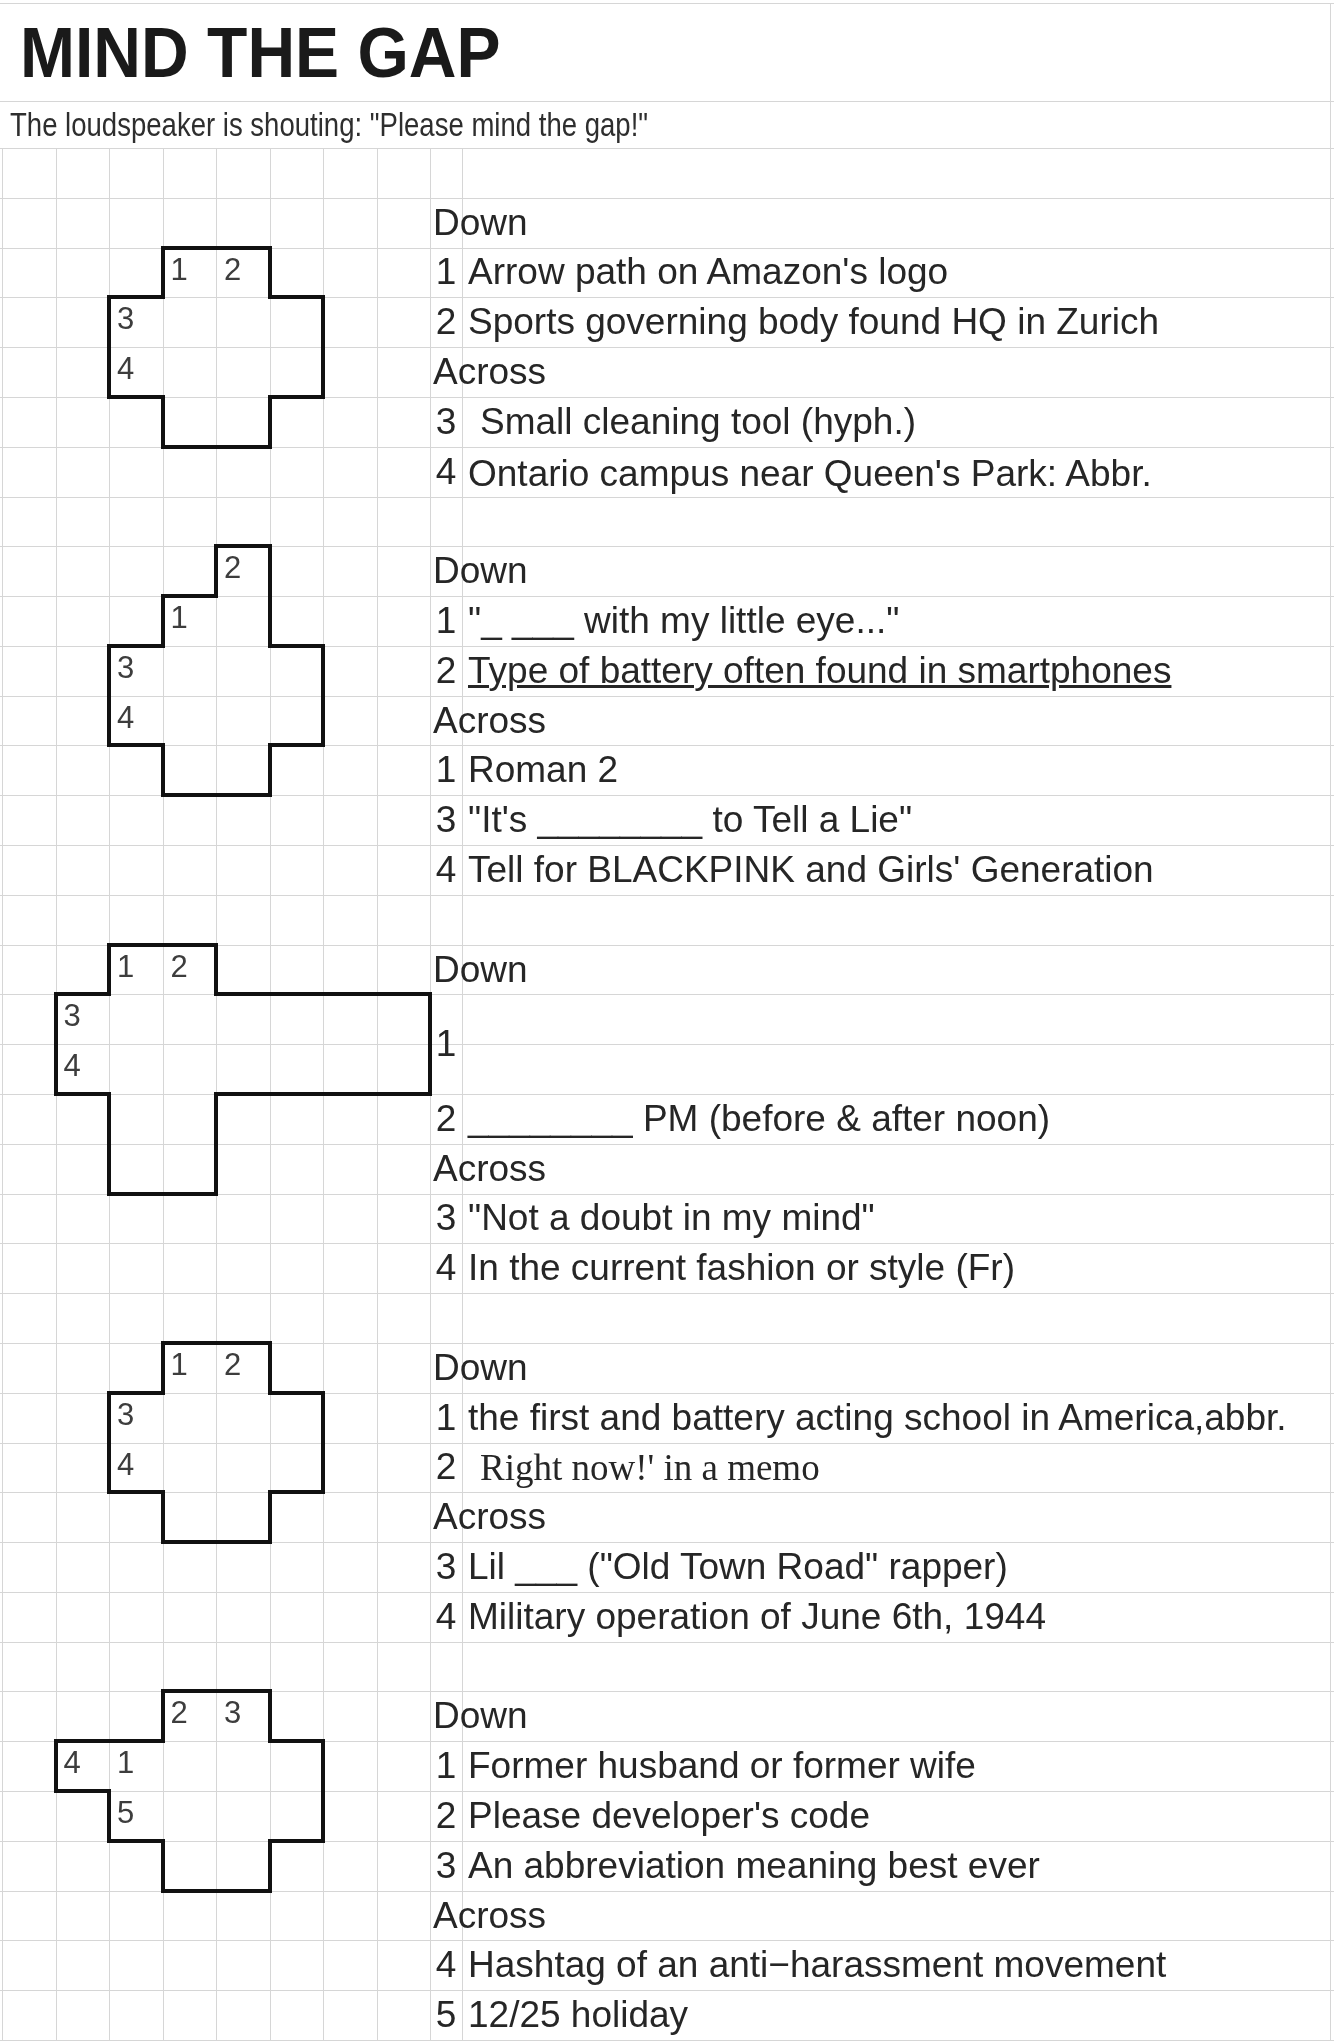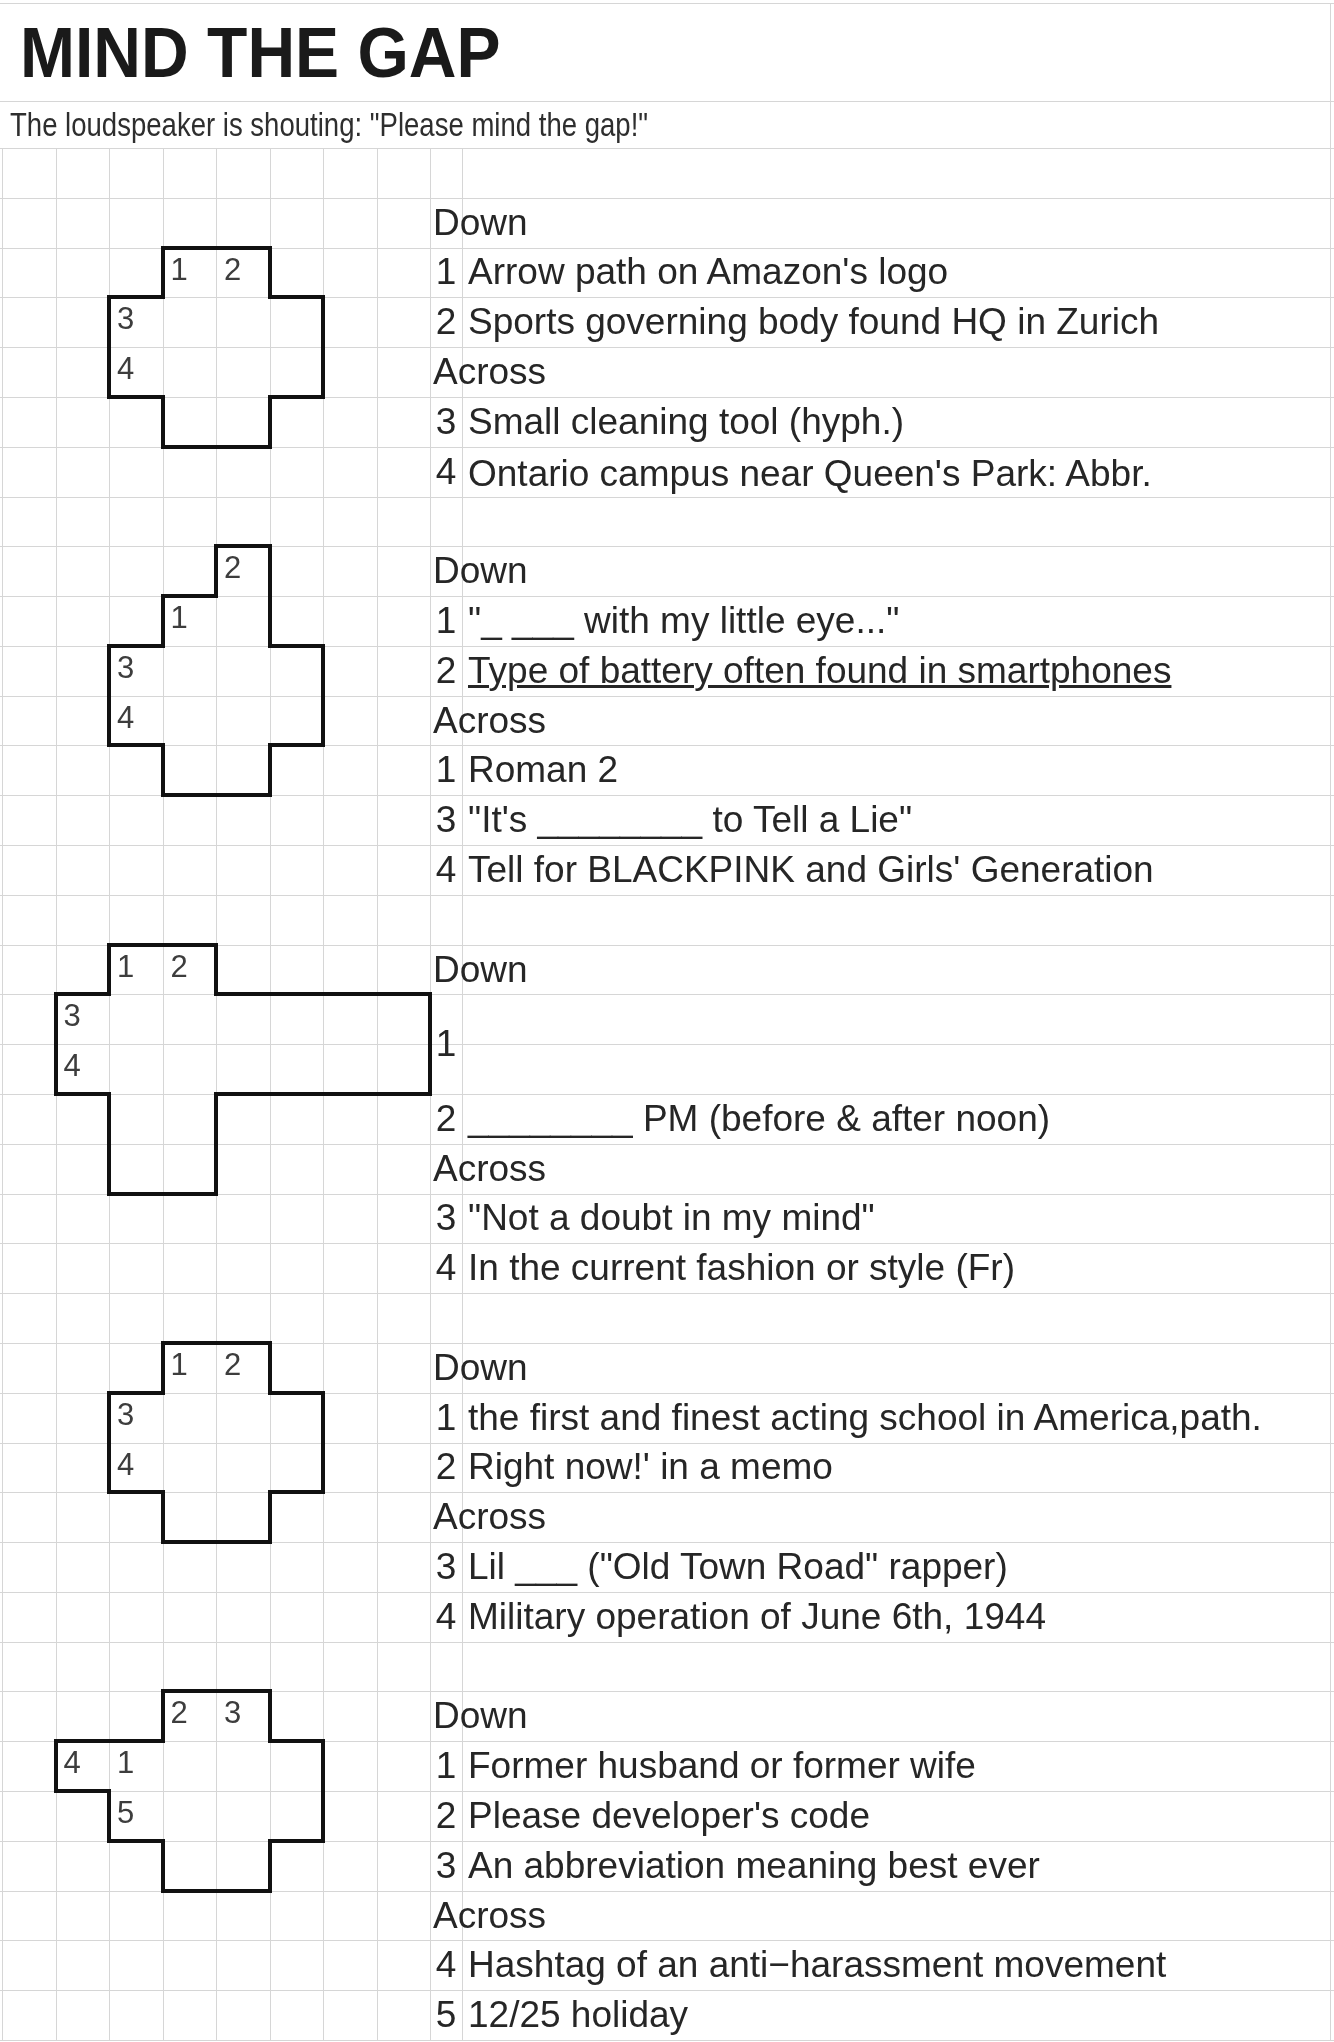--- a/index.html
+++ b/index.html
@@ -147,21 +147,21 @@
         <div class="clue-text" style="left: 468px; top: 247.579px; height: 49.7895px;">
           <div class="clue-line" style="height: 49.7895px; text-align: right;">Arrow path on Amazon's logo</div>
         </div>
         <div class="clue-num" style="left: 430px; top: 297.368px; width: 32px; height: 49.7895px;">2</div>
         <div class="clue-text" style="left: 468px; top: 297.368px; height: 49.7895px;">
           <div class="clue-line" style="height: 49.7895px;">Sports governing body found HQ in Zurich</div>
         </div>
         <div class="clue-header" style="left: 433px; top: 347.158px; height: 49.7895px;">Across</div>
         <div class="clue-num" style="left: 430px; top: 396.947px; width: 32px; height: 49.7895px;">3</div>
         <div class="clue-text" style="left: 468px; top: 396.947px; height: 49.7895px;">
-          <div class="clue-line" style="height: 49.7895px;">Small cleaning tool (hyph.)</div>
+          <div class="clue-line" style="height: 49.7895px; margin-left: 12px;">Small cleaning tool (hyph.)</div>
         </div>
         <div class="clue-num" style="left: 430px; top: 446.737px; width: 32px; height: 49.7895px;">4</div>
         <div class="clue-text" style="left: 468px; top: 446.737px; height: 55px;">
           <div class="clue-line" style="height: 49.7895px;">Ontario campus near Queen's Park: Abbr.</div>
         </div>
       </div>
       <div>
         <div class="pcell" style="left: 216px; top: 546.316px; width: 53.5px; height: 49.7895px;"></div>
         <div class="bseg" style="left: 214px; top: 544.316px; width: 57.5px; height: 4px;"></div>
         <div class="bseg" style="left: 214px; top: 544.316px; width: 4px; height: 53.7895px;"></div>
@@ -316,24 +316,24 @@
         <div class="pcell" style="left: 216px; top: 1492.32px; width: 53.5px; height: 49.7895px;"></div>
         <div class="bseg" style="left: 214px; top: 1540.11px; width: 57.5px; height: 4px;"></div>
         <div class="bseg" style="left: 267.5px; top: 1490.32px; width: 4px; height: 53.7895px;"></div>
         <div class="cell-label" style="left: 170.5px; top: 1348.95px;">1</div>
         <div class="cell-label" style="left: 224px; top: 1348.95px;">2</div>
         <div class="cell-label" style="left: 117px; top: 1398.74px;">3</div>
         <div class="cell-label" style="left: 117px; top: 1448.53px;">4</div>
         <div class="clue-header" style="left: 433px; top: 1342.95px; height: 49.7895px;">Down</div>
         <div class="clue-num" style="left: 430px; top: 1392.74px; width: 32px; height: 49.7895px;">1</div>
         <div class="clue-text" style="left: 468px; top: 1392.74px; height: 49.7895px;">
-          <div class="clue-line" style="height: 49.7895px;">the first and finest acting school in America,path.</div>
+          <div class="clue-line" style="height: 49.7895px;">the first and battery acting school in America,abbr.</div>
         </div>
         <div class="clue-num" style="left: 430px; top: 1442.53px; width: 32px; height: 49.7895px;">2</div>
-        <div class="clue-text" style="left: 468px; top: 1442.53px; height: 49.7895px;">
+        <div class="clue-text" style="left: 480px; top: 1442.53px; height: 49.7895px; font-family: Liberation Serif, serif;">
           <div class="clue-line" style="height: 49.7895px;">Right now!' in a memo</div>
         </div>
         <div class="clue-header" style="left: 433px; top: 1492.32px; height: 49.7895px;">Across</div>
         <div class="clue-num" style="left: 430px; top: 1542.11px; width: 32px; height: 49.7895px;">3</div>
         <div class="clue-text" style="left: 468px; top: 1542.11px; height: 49.7895px;">
           <div class="clue-line" style="height: 49.7895px;">Lil ___ ("Old Town Road" rapper)</div>
         </div>
         <div class="clue-num" style="left: 430px; top: 1591.89px; width: 32px; height: 49.7895px;">4</div>
         <div class="clue-text" style="left: 468px; top: 1591.89px; height: 49.7895px;">
           <div class="clue-line" style="height: 49.7895px;">Military operation of June 6th, 1944</div>

